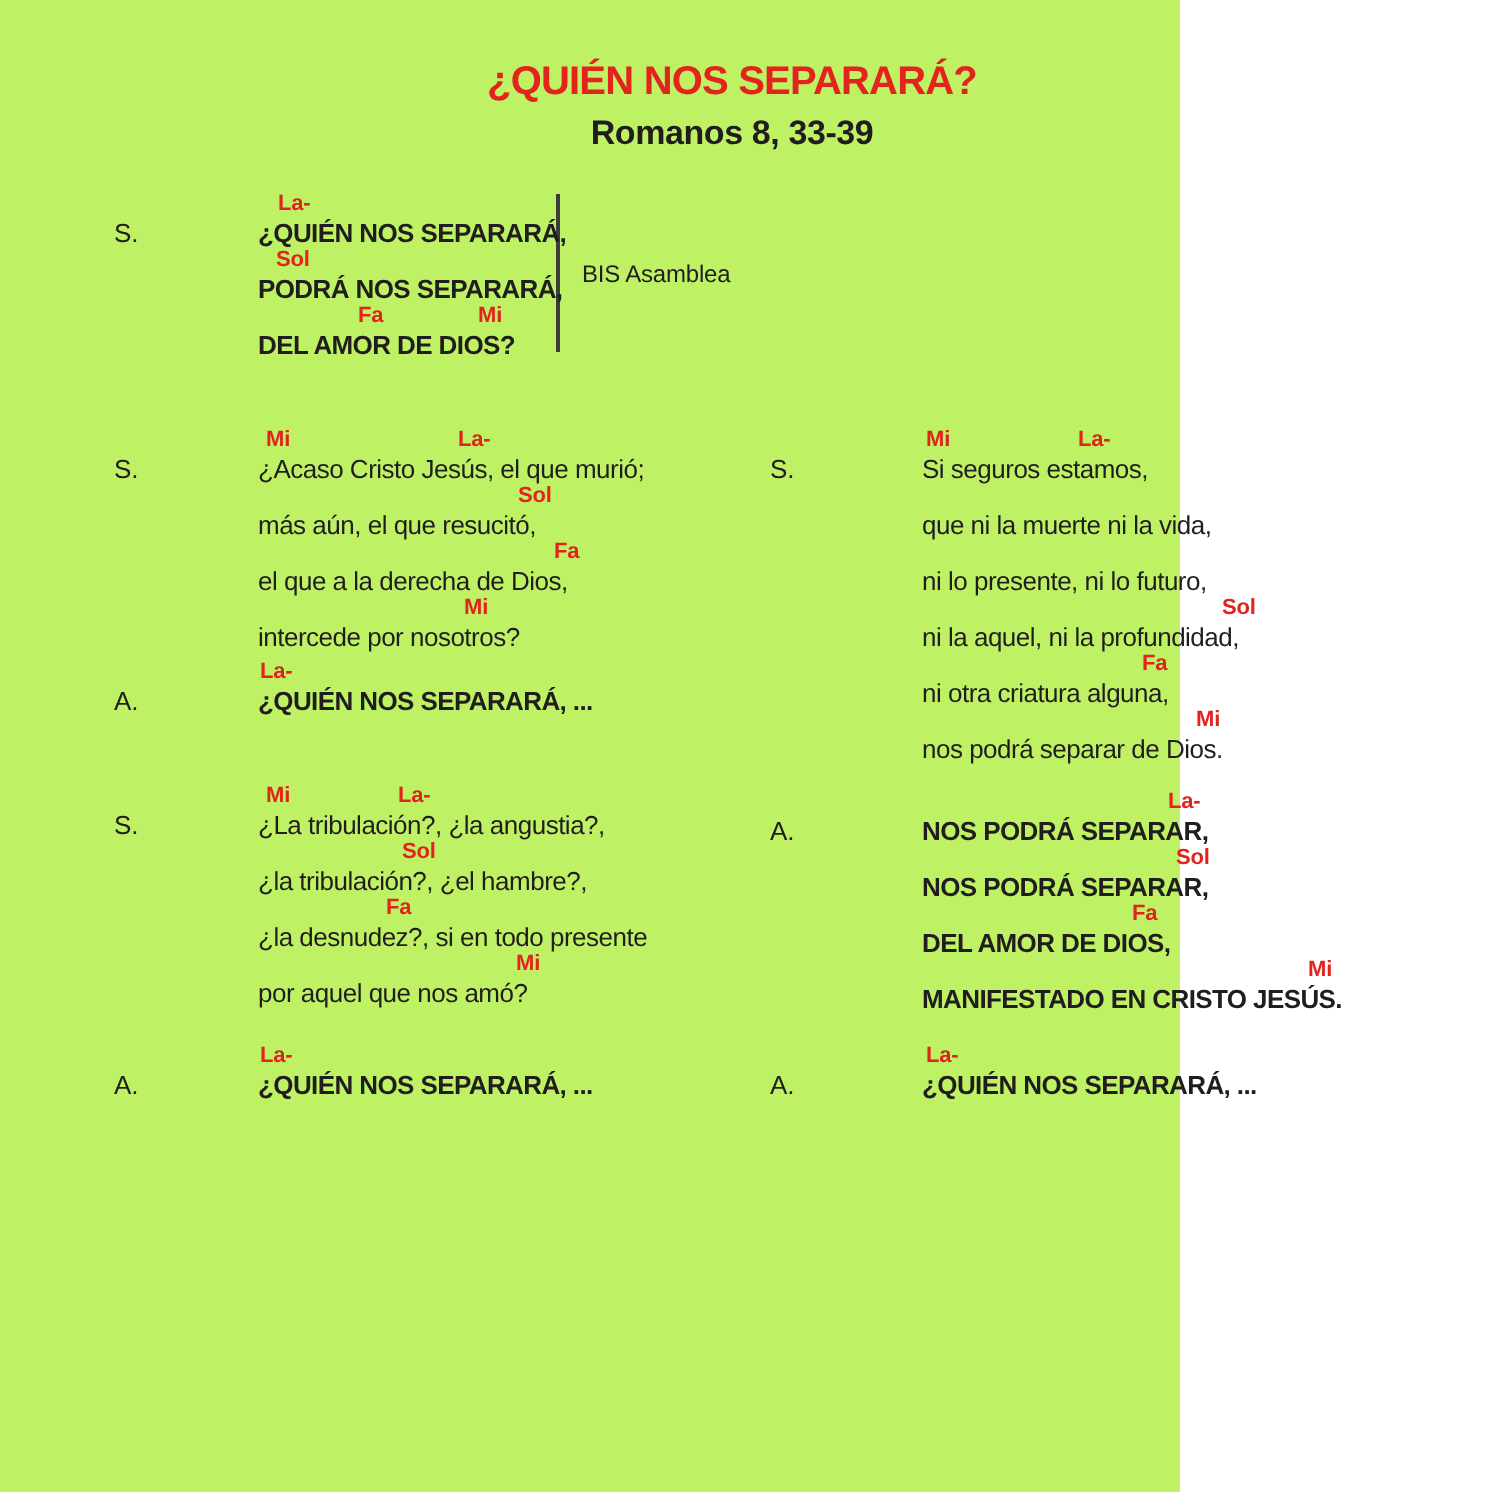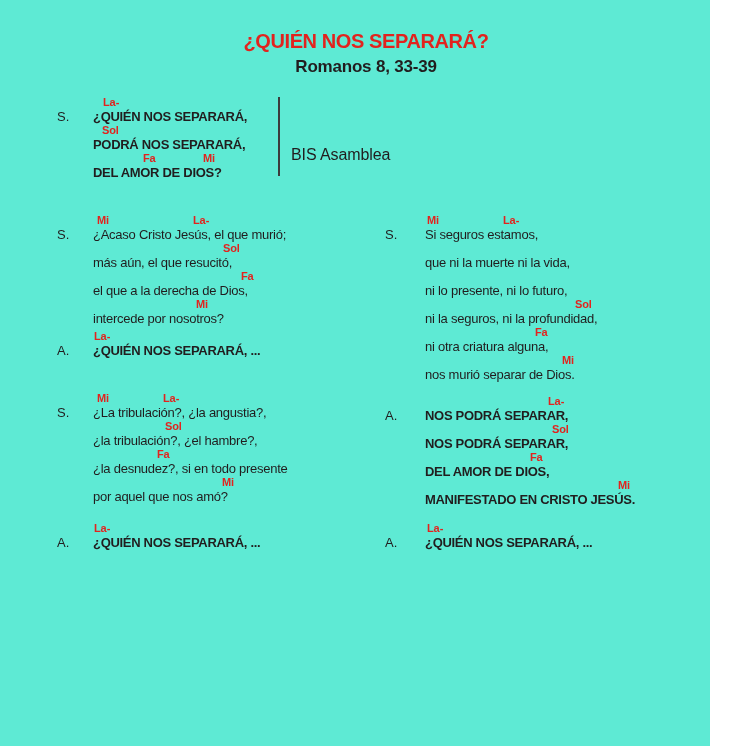--- a/index.html
+++ b/index.html
@@ -1,35 +1,35 @@
 <!DOCTYPE html>
 <html style="--red: #e2231e; --ink: #211d1e; --bar: #3c3c3c;"><head>
 <meta charset="utf-8">
 <style>
   :root { --red:#e2231e; --ink:#211d1e; --bar:#3c3c3c; }
   * { margin:0; padding:0; box-sizing:border-box; }
   html,body { width:746px; height:746px; background:#ffffff; overflow:hidden;
               font-family:"Liberation Sans", sans-serif; color:var(--ink); }
-  .sheet { position:relative; width:710px; height:746px; background:#5eead4; }
+  .sheet { position:relative; width:590px; height:746px; background:#bef264; }
 
   
   .hdr { position:absolute; left:0; top:31px; width:732px; text-align:center; }
   .title { font-size:20px; font-weight:700; color:var(--red); letter-spacing:-0.4px; line-height:1.05; }
   .subtitle { margin-top:5px; font-size:17px; font-weight:700; color:var(--ink); letter-spacing:-0.2px; }
 
   
   .bis-bar { position:absolute; left:278px; top:97px; width:2px; height:79px; background:var(--bar); }
-  .bis-label { position:absolute; left:291px; top:146px; font-size:16px; color:var(--ink); letter-spacing:-0.1px; }
+  .bis-label { position:absolute; left:291px; top:130px; font-size:12px; color:var(--ink); letter-spacing:-0.1px; }
 
   
   .stanza { position:absolute; display:flex; align-items:flex-start; }
   .spk { width:36px; padding-top:14px; font-size:13px; line-height:14px; color:var(--ink); flex:0 0 auto; }
   .stanza.right .spk { width:40px; }
   .lines { flex:1 1 auto; }
-  .line { position:relative; height:28px; white-space:nowrap; }
+  .line { position:relative; height:28px; white-space:nowrap;margin-left:36px; }
   .chords { position:relative; height:14px; }
   .chord { position:absolute; top:0; font-size:11px; font-weight:700; color:var(--red);
            line-height:12px; letter-spacing:-0.1px; }
   .lyric { font-size:13px; line-height:14px; color:var(--ink); letter-spacing:-0.25px; }
   .stanza.refrain .lyric { font-weight:700; letter-spacing:-0.3px; }
 </style>
 </head>
 <body>
 
 <div class="sheet">
@@ -163,33 +163,33 @@
           <div class="lyric">que ni la muerte ni la vida,</div>
         </div>
         <div class="line">
           <div class="chords"></div>
           <div class="lyric">ni lo presente, ni lo futuro,</div>
         </div>
         <div class="line">
           <div class="chords">
             <span class="chord" style="left: 150px;">Sol</span>
           </div>
-          <div class="lyric">ni la seguros, ni la profundidad,</div>
+          <div class="lyric">ni la aquel, ni la profundidad,</div>
         </div>
         <div class="line">
           <div class="chords">
             <span class="chord" style="left: 110px;">Fa</span>
           </div>
           <div class="lyric">ni otra criatura alguna,</div>
         </div>
         <div class="line">
           <div class="chords">
             <span class="chord" style="left: 137px;">Mi</span>
           </div>
-          <div class="lyric">nos murió separar de Dios.</div>
+          <div class="lyric">nos podrá separar de Dios.</div>
         </div>
       </div>
     </section>
   <section class="stanza refrain right" style="left:385px; top:395px;">
       <div class="spk">A.</div>
       <div class="lines">
         <div class="line">
           <div class="chords">
             <span class="chord" style="left: 123px;">La-</span>
           </div>

